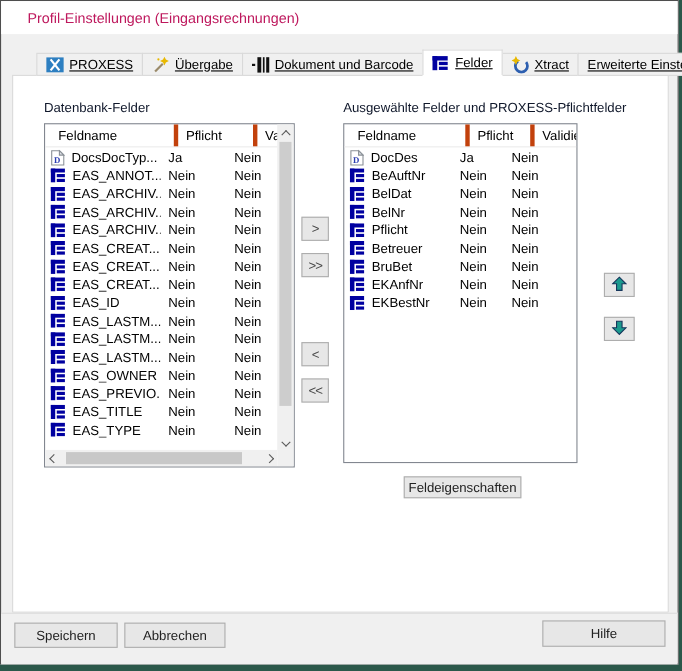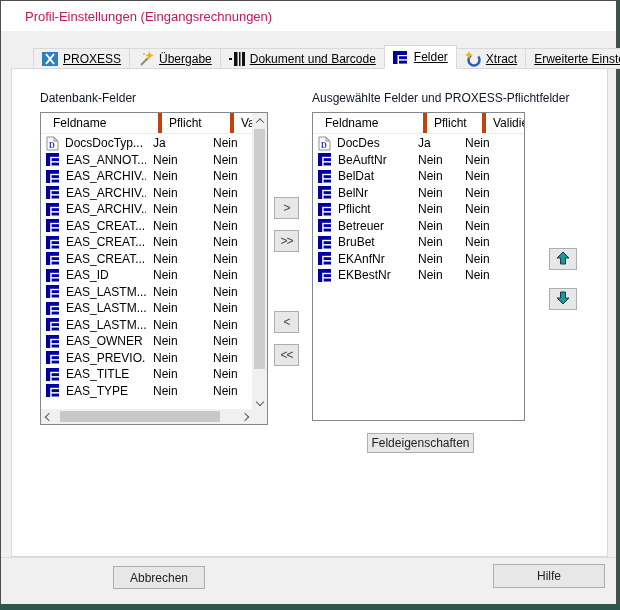--- a/index.html
+++ b/index.html
@@ -618,17 +618,18 @@
         <svg width="14" height="14">
             <polygon points="7,13 1,7 4.5,7 4.5,1 9.5,1 9.5,7 13,7" fill="#1a9a8e" stroke="#16365c" stroke-width="1"></polygon>
           </svg>
       </span>
     </div>
 
     <div class="btn b-props">Feldeigenschaften</div>
   </div>
 
   <div class="footer">
+    <div class="btn b-save">Speichern</div>
     <div class="btn b-cancel">Abbrechen</div>
     <div class="btn b-help">Hilfe</div>
   </div>
 
 </div>
 
 </body></html>

